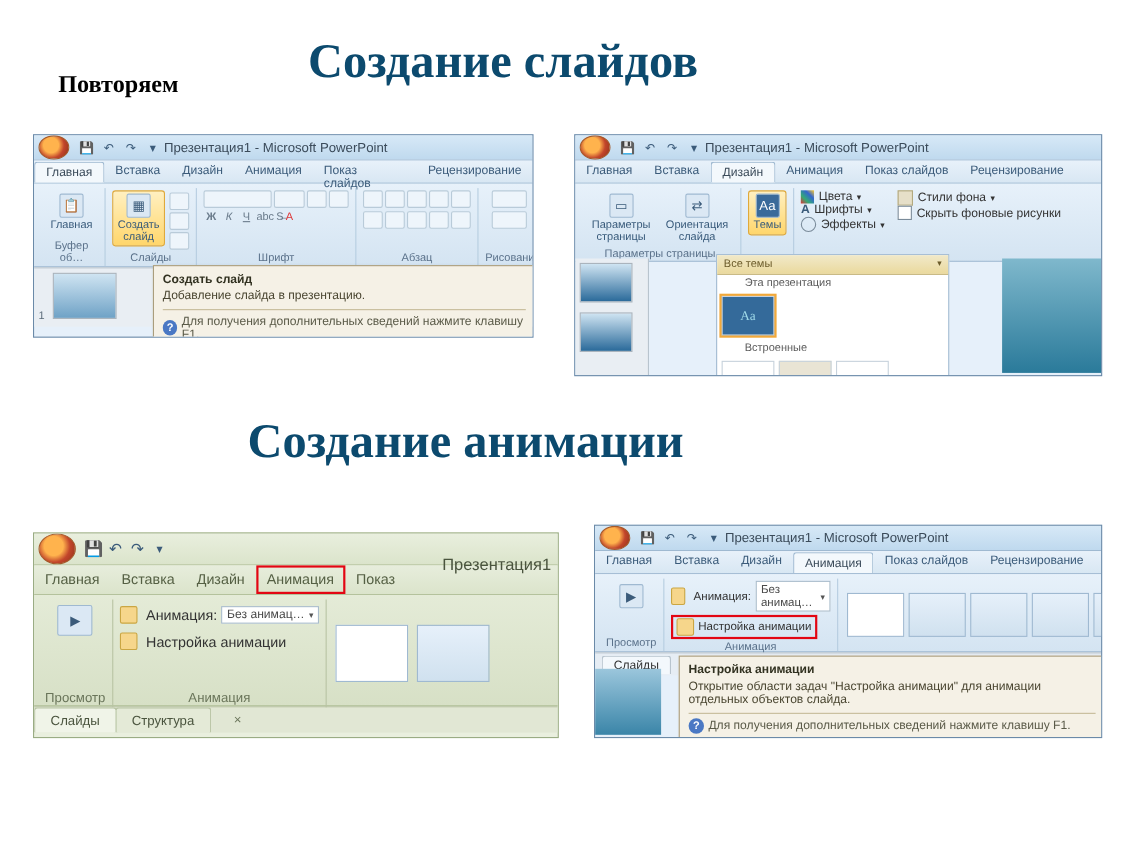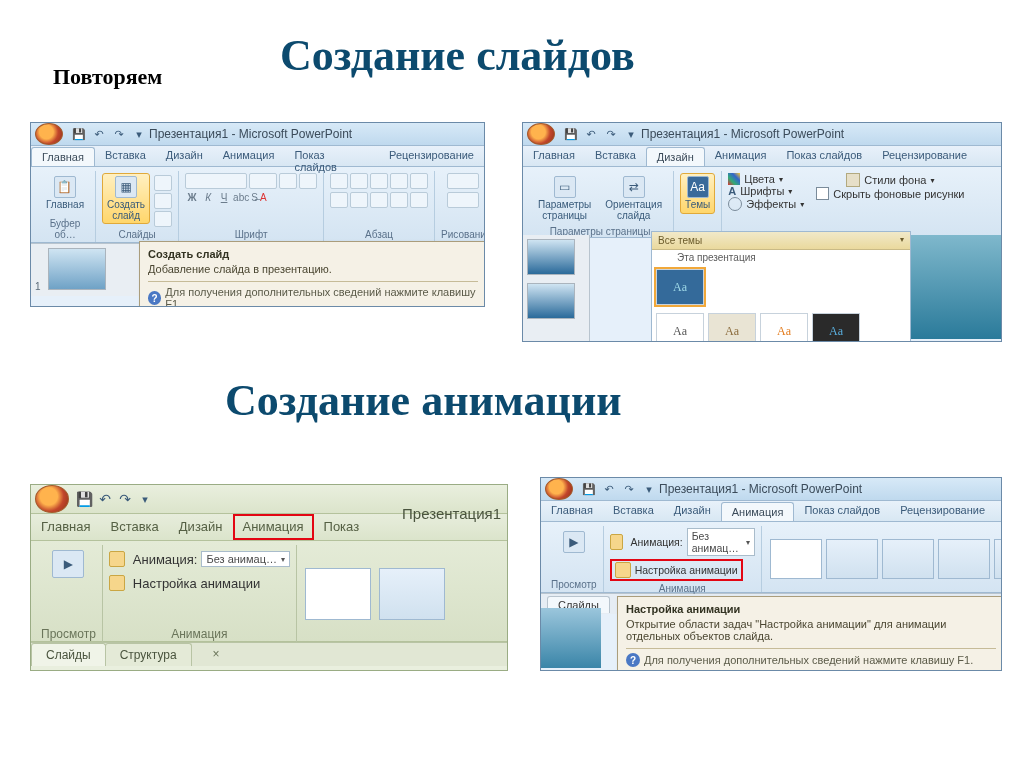--- a/index.html
+++ b/index.html
@@ -399,40 +399,41 @@
         <span style="font-weight:bold;color:#3b5b7a">A</span>
         <span>Шрифты</span>
           <span style="font-size:8px">▾</span>
       </div>
       <div class="row">
         <span style="width:12px;height:12px;border:1px solid #7a8b9a;border-radius:50%"></span>
         <span>Эффекты</span>
           <span style="font-size:8px">▾</span>
       </div>
     </div>
-    <div class="group" style="border:none;align-items:center">
+    <div class="group" style="border:none;align-items:flex-start">
       <div class="row">
         <span style="width:12px;height:12px;background:#e6dfc8;border:1px solid #b2a97f"></span>
         <span>Стили фона</span>
           <span style="font-size:8px">▾</span>
       </div>
       <div class="row">
         <span style="width:11px;height:11px;border:1px solid #7a8b9a;background:#fff"></span>
         <span>Скрыть фоновые рисунки</span>
       </div>
     </div>
   </div>
 
-  <div style="position:absolute;left:128px;top:108px;width:260px">
+  <div style="position:absolute;left:128px;top:108px;width:212px">
     <div class="gallery">
       <div class="gallery-header"><span>Все темы</span> <span style="float:right;font-size:8px">▾</span></div>
       <div class="gal-lbl">Эта презентация</div>
       <div class="theme-grid">
         <div class="theme-tile sel" style="background:#346a9a;color:#9fd9e8">Aa</div>
       </div>
+      <div class="gal-lbl">Встроенные</div>
       <div class="theme-grid">
         <div class="theme-tile" style="background:#fff;color:#555">Aa</div>
         <div class="theme-tile" style="background:#e9e4d4;color:#8a6a3a">Aa</div>
         <div class="theme-tile" style="background:#fff;color:#e37a1a">Aa</div>
         <div class="theme-tile" style="background:#2a2a2a;color:#5ab0e0">Aa</div>
 
       </div>
     </div>
   </div>
 

